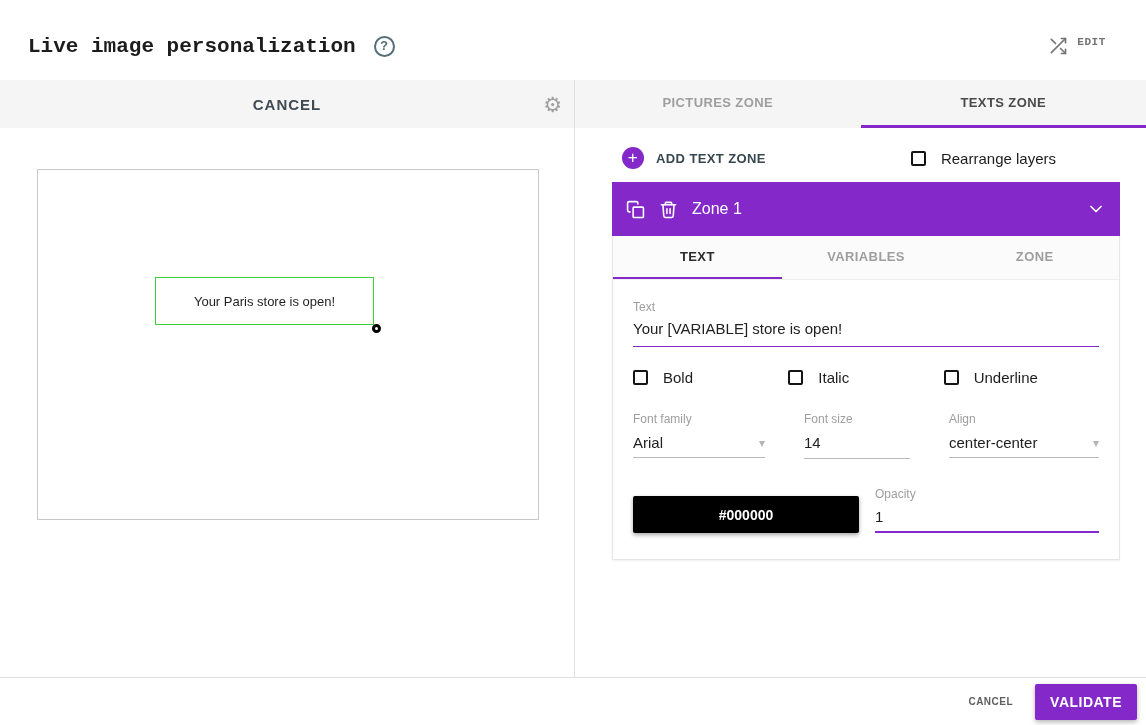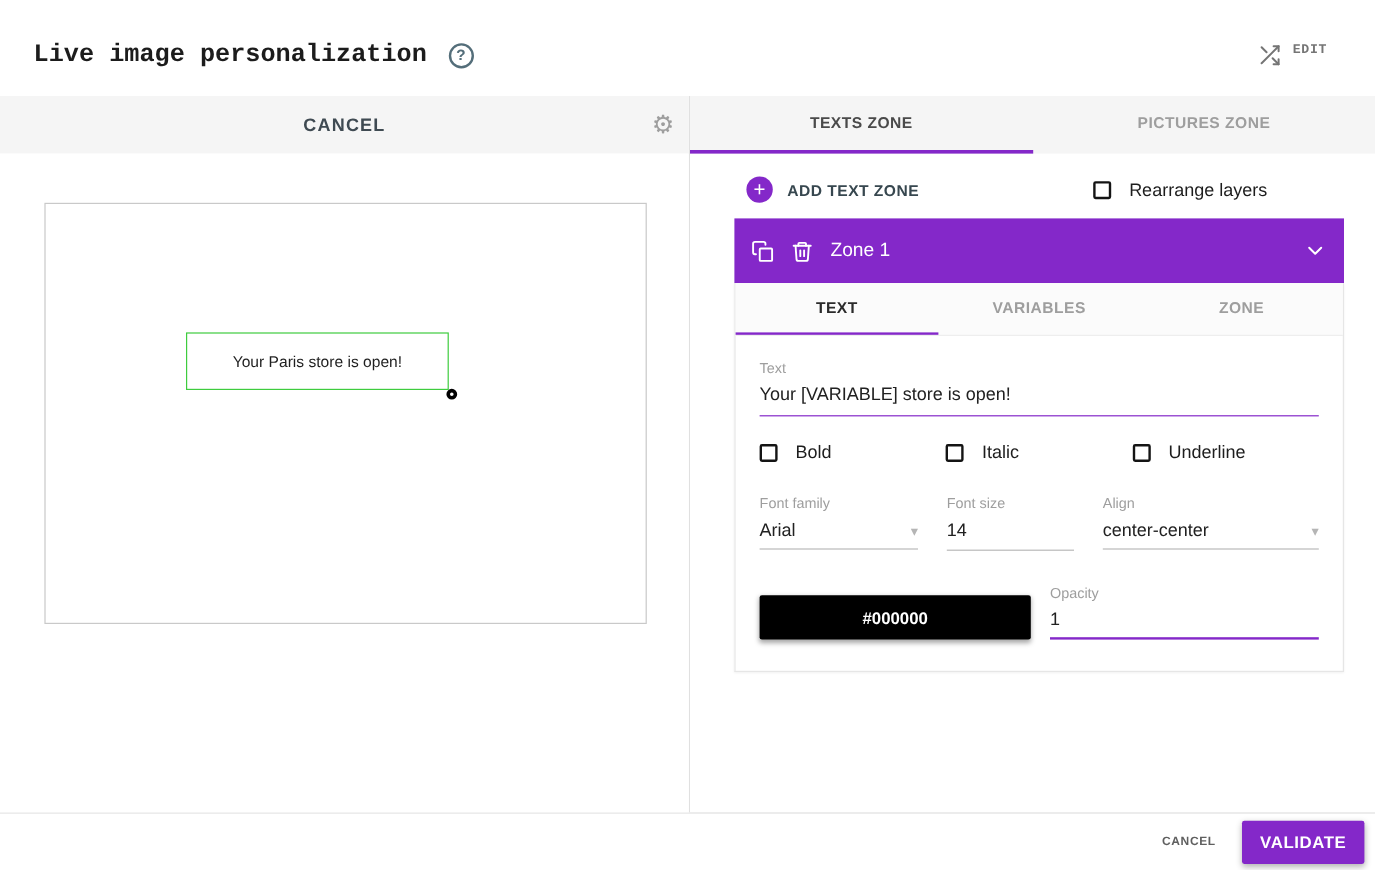--- a/index.html
+++ b/index.html
@@ -58,21 +58,21 @@
   .itab{flex:1;display:flex;align-items:center;justify-content:center;font-size:13px;font-weight:600;letter-spacing:.4px;color:#9e9e9e;border-bottom:2px solid transparent;cursor:pointer;}
   .itab.active{color:#2b2b2b;border-bottom-color:var(--accent);}
 
   .zone-body{padding:20px 20px 26px;}
   .field-label{font-size:12px;color:#9e9e9e;display:block;}
   .text-input{width:100%;border:none;border-bottom:1px solid var(--accent);font-size:15px;color:#212121;padding:6px 0 9px;outline:none;background:transparent;font-family:inherit;}
 
   .cb-row{display:flex;margin-top:22px;}
   .cb-item{flex:1;display:flex;align-items:center;gap:15px;font-size:15px;color:#1d1d1d;cursor:pointer;}
 
-  .font-row{display:flex;margin-top:26px;column-gap:24px;}
+  .font-row{display:flex;margin-top:26px;column-gap:39px;}
   .col{display:flex;flex-direction:column;}
   .col .field-label{margin-bottom:8px;}
   .col-ff{width:132px;}
   .col-fs{width:106px;}
   .col-al{flex:1;}
   .select{display:flex;align-items:center;justify-content:space-between;border-bottom:1px solid #b9b9b9;padding-bottom:6px;font-size:15px;color:#212121;cursor:pointer;}
   .select-arrow{color:#b5b5b5;font-size:12px;margin-left:8px;}
   .size-input{border:none;border-bottom:1px solid #b9b9b9;font-size:15px;color:#212121;padding:0 0 7px;outline:none;width:100%;background:transparent;font-family:inherit;}
 
   .color-row{display:flex;align-items:flex-end;margin-top:28px;}
@@ -123,22 +123,22 @@
             <span class="zone-text">Your Paris store is open!</span>
             <span class="resize-handle"></span>
           </div>
         </div>
       </div>
     </section>
 
     <section class="right-panel">
 
       <div class="zone-tabs">
+        <div class="ztab">PICTURES ZONE</div>
         <div class="ztab active">TEXTS ZONE</div>
-        <div class="ztab">PICTURES ZONE</div>
       </div>
 
       <div class="add-row">
         <button class="add-btn">
           <span class="plus-icon">+</span>
           <span>ADD TEXT ZONE</span>
         </button>
         <label class="rearrange">
           <span class="checkbox"></span>
           <span>Rearrange layers</span>

